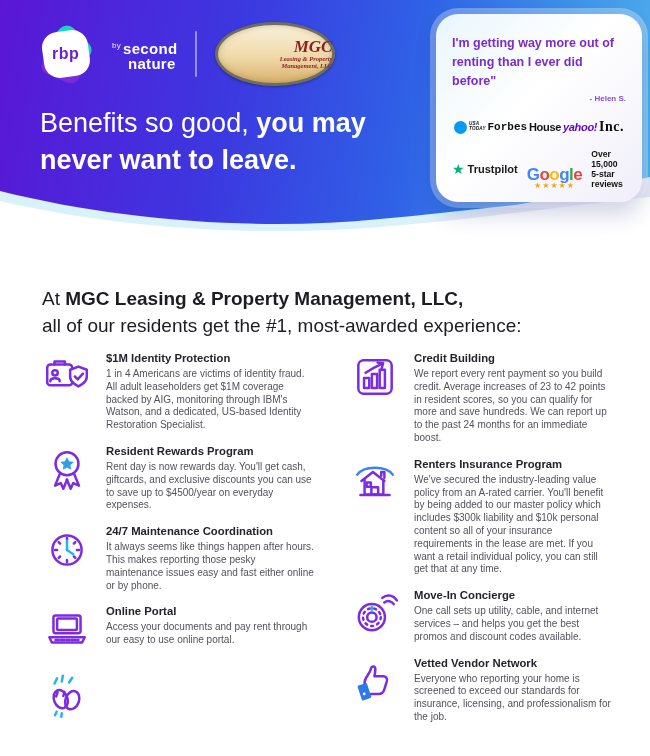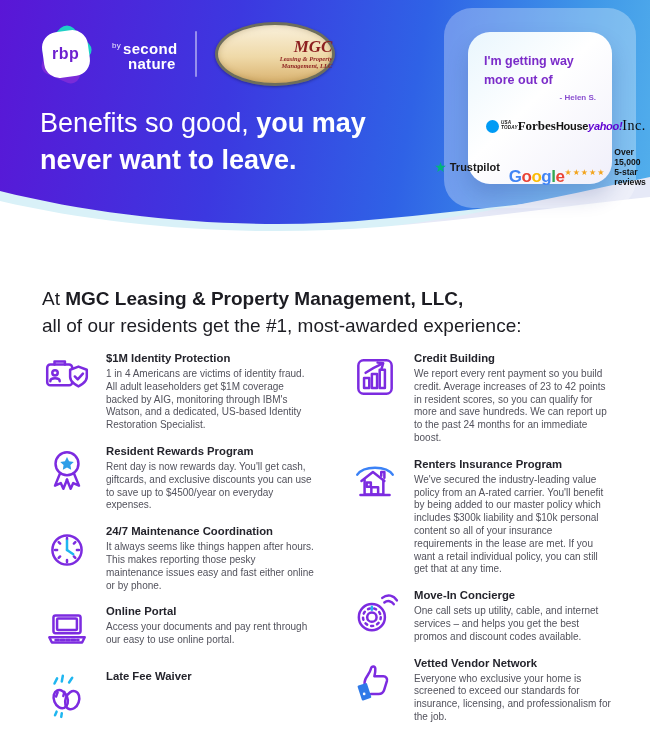--- a/index.html
+++ b/index.html
@@ -31,41 +31,41 @@
   .mgc-main{font-family:"Liberation Serif",serif;font-style:italic;font-weight:bold;
             color:#8c1f1f;font-size:17px;line-height:16px;}
   .mgc-sub{font-family:"Liberation Serif",serif;font-style:italic;font-weight:bold;
             color:#8c1f1f;font-size:6.5px;line-height:7.5px;text-align:center;}
 
   .headline{position:absolute;left:40px;top:105px;color:#ffffff;font-size:27px;line-height:37px;}
   .hl-light{font-weight:normal;}
   .hl-bold{font-weight:bold;}
 
   
-  .quote-outer{position:absolute;top:8px;right:14px;width:192px;height:200px;border-radius:28px;
-               background:rgba(255,255,255,.30);padding:24px;box-sizing:border-box;}
+  .quote-outer{position:absolute;top:8px;right:2px;width:218px;height:200px;border-radius:28px;
+               background:rgba(255,255,255,.30);padding:6px;box-sizing:border-box;}
   .quote-card{width:100%;height:100%;border-radius:22px;box-sizing:border-box;
               background:linear-gradient(135deg,#e9f6fd 0%,#ffffff 45%,#f0effa 100%);
               box-shadow:0 12px 22px rgba(20,40,120,.20);
               padding:20px 16px 0 16px;display:flex;flex-direction:column;}
   .quote-text{color:#7b2cc9;font-weight:bold;font-size:12.5px;line-height:19px;}
   .quote-attrib{color:#8a4fd0;font-weight:bold;font-size:8px;text-align:right;margin-top:3px;}
   .press-row{display:flex;align-items:center;justify-content:space-between;margin-top:16px;padding:0 2px;}
   .usat{display:flex;align-items:center;gap:2px;}
   .usat-circle{width:13px;height:13px;border-radius:50%;background:#009bf5;}
   .usat-text{font-size:4.6px;font-weight:bold;font-style:italic;color:#111;line-height:4.8px;letter-spacing:.2px;}
-  .forbes{font-family:Liberation Serif, serif;font-weight:bold;font-size:13px;color:#121212;}
+  .forbes{font-family:Liberation Mono, monospace;font-weight:bold;font-size:11px;color:#121212;}
   .house{font-weight:800;font-size:11px;color:#121212;letter-spacing:-.3px;text-align:right;}
   .yahoo{font-weight:bold;font-style:italic;font-size:11px;color:#5f01d1;letter-spacing:-.3px;}
-  .inc{font-family:"Liberation Serif",serif;font-weight:normal;font-size:14px;color:#0b0b0b;letter-spacing:.5px;}
+  .inc{font-family:"Liberation Serif",serif;font-weight:bold;font-size:14px;color:#0b0b0b;letter-spacing:.5px;}
   .review-row{display:flex;align-items:center;justify-content:center;gap:9px;margin-top:13px;}
   .tp{display:flex;align-items:center;gap:3px;}
   .tp-star{color:#00b67a;font-size:14px;line-height:14px;}
   .tp-text{font-weight:bold;font-size:11px;color:#191919;}
-  .google-block{display:flex;flex-direction:row;align-items:flex-start;line-height:15px;margin-top:19px;}
+  .google-block{display:flex;flex-direction:column;align-items:center;line-height:15px;margin-top:19px;}
   .google-word{font-size:17px;font-weight:bold;letter-spacing:-.5px;}
   .google-stars{color:#f2a41d;font-size:8px;letter-spacing:1px;line-height:8px;}
   .reviews-text{font-weight:bold;font-size:8.6px;color:#121212;line-height:10px;}
 
   
   .intro{position:absolute;left:42px;top:285px;color:#1c1c22;font-size:19px;line-height:27px;}
   .intro b{font-weight:bold;}
 
   
   .benefits{position:absolute;left:42px;top:352px;width:570px;display:grid;
@@ -122,20 +122,21 @@
       <path d="M0,56 C120,86 260,96 380,84 C470,76 560,64 650,56 L650,116 L0,116 Z" fill="#d9f1f8"></path>
       <path d="M320,100 C440,88 540,66 650,42 L650,116 L320,116 Z" fill="#e6e9f7"></path>
       <path d="M0,66 C120,94 260,102 380,92 C480,84 570,70 650,62 L650,116 L0,116 Z" fill="#ffffff"></path>
     </svg>
   </div>
 
   <div class="quote-outer">
     <div class="quote-card">
       <div class="quote-text">
         <div>I'm getting way more out of</div>
+        <div>renting than I ever did before"</div>
       </div>
       <div class="quote-attrib">- Helen S.</div>
 
       <div class="press-row">
         <div class="usat">
           <div class="usat-circle"></div>
           <div class="usat-text">
             <div>USA</div>
             <div>TODAY</div>
           </div>
@@ -239,21 +240,20 @@
         <div class="item-icon">
           <svg class="ic" viewBox="0 0 48 48">
             <path class="accent" d="M12 13 l2.5 -5 M19 11 l1 -5.5 M26 12 l3 -4.5"></path>
             <ellipse cx="18" cy="28" rx="6.5" ry="9" transform="rotate(-22 18 28)"></ellipse>
             <ellipse cx="29" cy="29" rx="6.5" ry="9" transform="rotate(20 29 29)"></ellipse>
             <path d="M15 21.5 l-1.5 4 M21.5 21 l-1 4"></path>
             <path class="accent" d="M14 40 l-1.5 3.5 M19 41.5 l-.5 3.5"></path>
           </svg>
         </div>
         <div class="item-text">
-          <div class="item-title">Late Fee Waiver</div>
         </div>
       </div>
 
     </div>
 
     <div class="col col-right">
 
       <div class="item">
         <div class="item-icon">
           <svg class="ic" viewBox="0 0 48 48">
@@ -309,20 +309,20 @@
       <div class="item">
         <div class="item-icon">
           <svg class="ic" viewBox="0 0 48 48">
             <path d="M14 26 c-.5 -3.5 1 -5.5 3 -8.5 1.8 -2.6 2.8 -5 3.3 -7 .5 -2.2 3.8 -1.9 4 .6 .2 2.6 -.4 5 -.9 7.4 h8.6 c2.6 0 4.1 2.1 3.4 4.6 l-2.6 8.4 c-.8 2.6 -2.6 4 -5.3 4 h-7.5"></path>
             <path class="fill-cuff" d="M8.5 28.5 l6.8 -2.2 3.9 12 -6.8 2.2 z"></path>
             <circle cx="13.6" cy="35.4" r="1.3" fill="#ffffff" stroke="none"></circle>
           </svg>
         </div>
         <div class="item-text">
           <div class="item-title">Vetted Vendor Network</div>
-          <div class="item-desc">Everyone who exclusive your home is screened to exceed our standards for insurance, licensing, and professionalism for the job.</div>
+          <div class="item-desc">Everyone who reporting your home is screened to exceed our standards for insurance, licensing, and professionalism for the job.</div>
         </div>
       </div>
 
     </div>
   </div>
 
 </div>
 
 </body></html>

